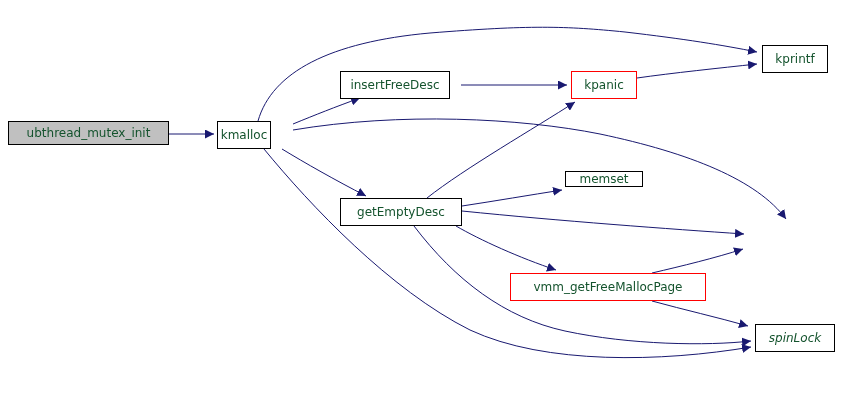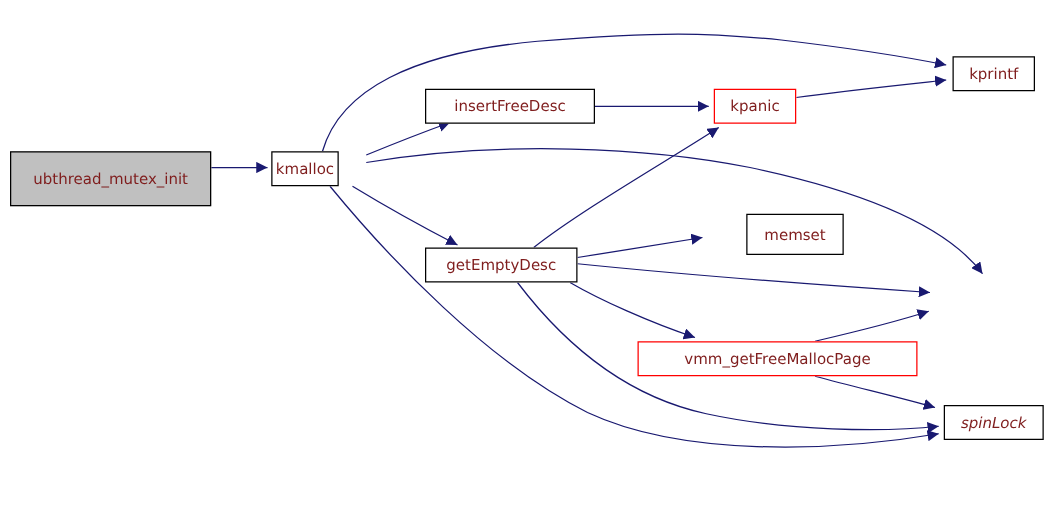--- a/index.html
+++ b/index.html
@@ -19,21 +19,21 @@
     overflow:hidden;
   }
   #edges{position:absolute;left:0;top:0;width:848px;height:407px;}
   #edges path.edge{fill:none;stroke:var(--edge);stroke-width:1;}
   .node{
     position:absolute;
     box-sizing:border-box;
     border:1px solid var(--node-border);
     background:var(--node-fill);
     display:flex;align-items:center;justify-content:center;
-    font-size:12px;color:#7f1d1d;
+    font-size:12px;color:#14532d;
     white-space:nowrap;
     cursor:pointer;
   }
   .node.root{background:var(--root-fill);}
   .node.red{border-color:var(--node-border-red);}
 </style>
 </head>
 <body>
 
 <div id="canvas">
@@ -54,41 +54,41 @@
     <path class="edge" d="M637,78 C672,73 720,68 757,64" marker-end="url(#arrow)"></path>
     <path class="edge" d="M427,198 C465,168 535,128 575,102" marker-end="url(#arrow)"></path>
     <path class="edge" d="M462,206 C495,201 530,195 562,190" marker-end="url(#arrow)"></path>
     <path class="edge" d="M462,211 C560,221 670,229 744,234" marker-end="url(#arrow)"></path>
     <path class="edge" d="M456,226 C480,240 520,258 556,270" marker-end="url(#arrow)"></path>
     <path class="edge" d="M414,226 C455,280 505,318 565,331 C630,345 707,346 751,341" marker-end="url(#arrow)"></path>
     <path class="edge" d="M652,273 C682,266 715,258 743,249" marker-end="url(#arrow)"></path>
     <path class="edge" d="M652,301 C685,310 716,317 748,326" marker-end="url(#arrow)"></path>
   </svg>
 
-  <div class="node root" style="left:8px;top:121px;width:161px;height:44px;">
+  <div class="node root" style="left:8px;top:121px;width:161px;height:24px;">
     <span>ubthread_mutex_init</span>
   </div>
   <div class="node" style="left:217px;top:121px;width:54px;height:28px;">
     <span>kmalloc</span>
   </div>
-  <div class="node" style="left:340px;top:71px;width:136px;height:28px;justify-content:center;">
+  <div class="node" style="left:340px;top:71px;width:110px;height:28px;justify-content:center;">
     <span>insertFreeDesc</span>
   </div>
   <div class="node red" style="left:571px;top:71px;width:66px;height:28px;">
     <span>kpanic</span>
   </div>
   <div class="node" style="left:762px;top:45px;width:66px;height:28px;">
     <span>kprintf</span>
   </div>
   <div class="node" style="left:340px;top:198px;width:122px;height:28px;text-align:center;">
     <span>getEmptyDesc</span>
   </div>
-  <div class="node" style="left:565px;top:171px;width:78px;height:33px;margin-left:32px;">
+  <div class="node" style="left:565px;top:171px;width:78px;height:16px;">
     <span>memset</span>
   </div>
-  <div class="node red" style="left:510px;top:273px;width:224px;height:28px;">
+  <div class="node red" style="left:510px;top:273px;width:196px;height:28px;">
     <span>vmm_getFreeMallocPage</span>
   </div>
   <div class="node" style="left:755px;top:324px;width:80px;height:28px;font-style:italic;">
     <span>spinLock</span>
   </div>
 
 </div>
 
 </body></html>

